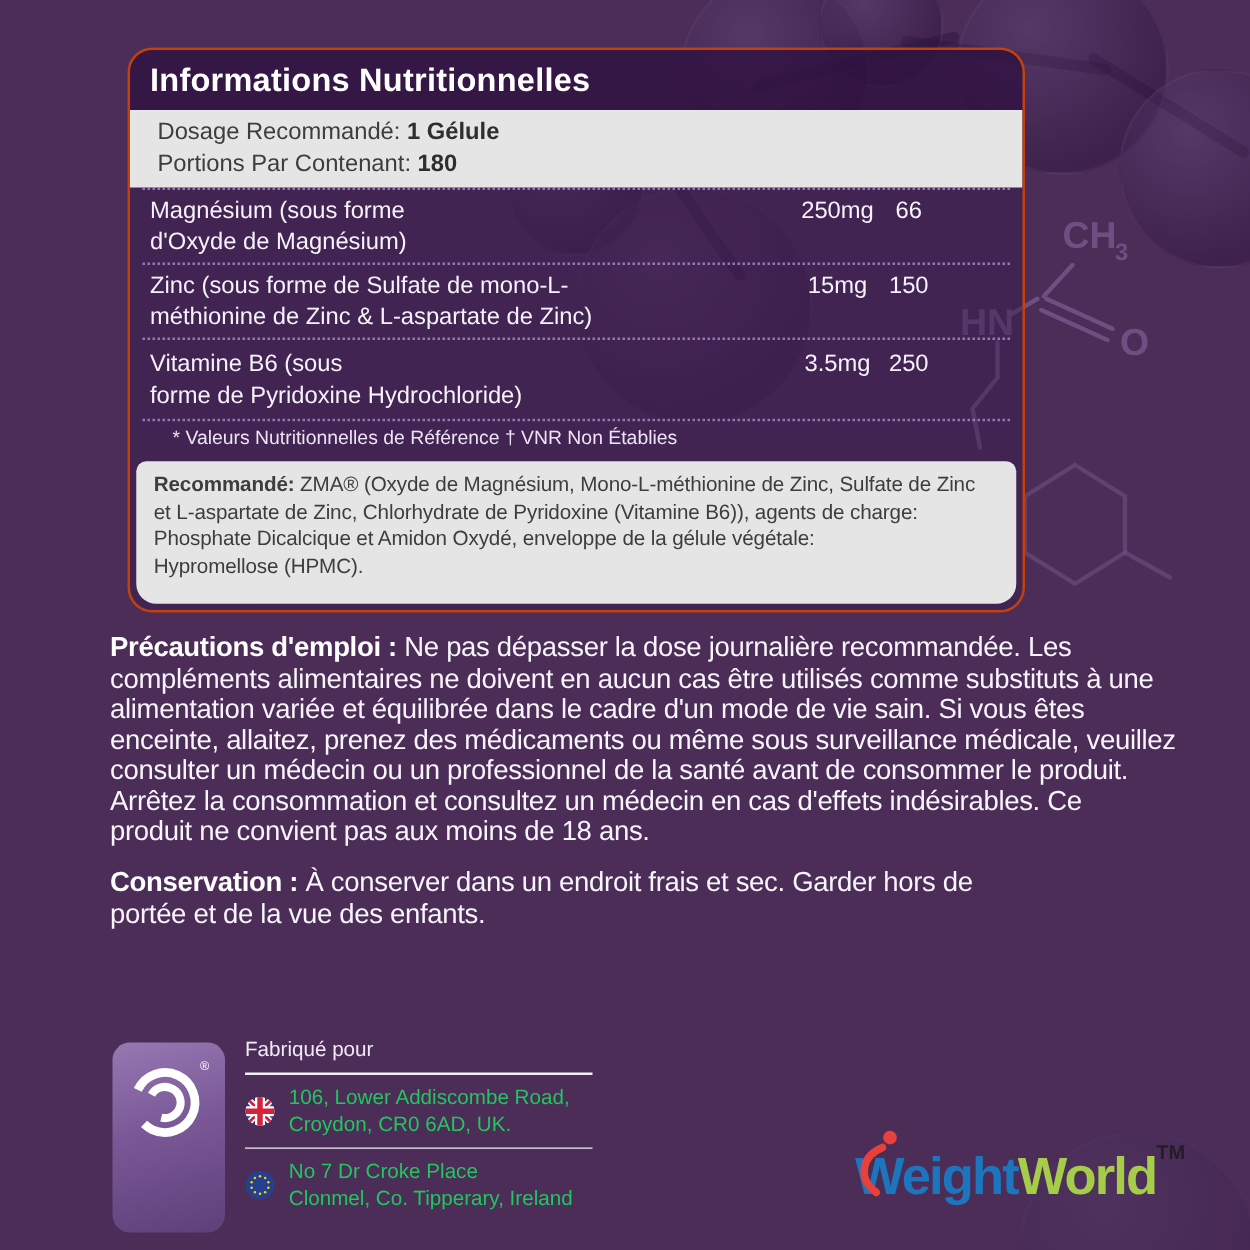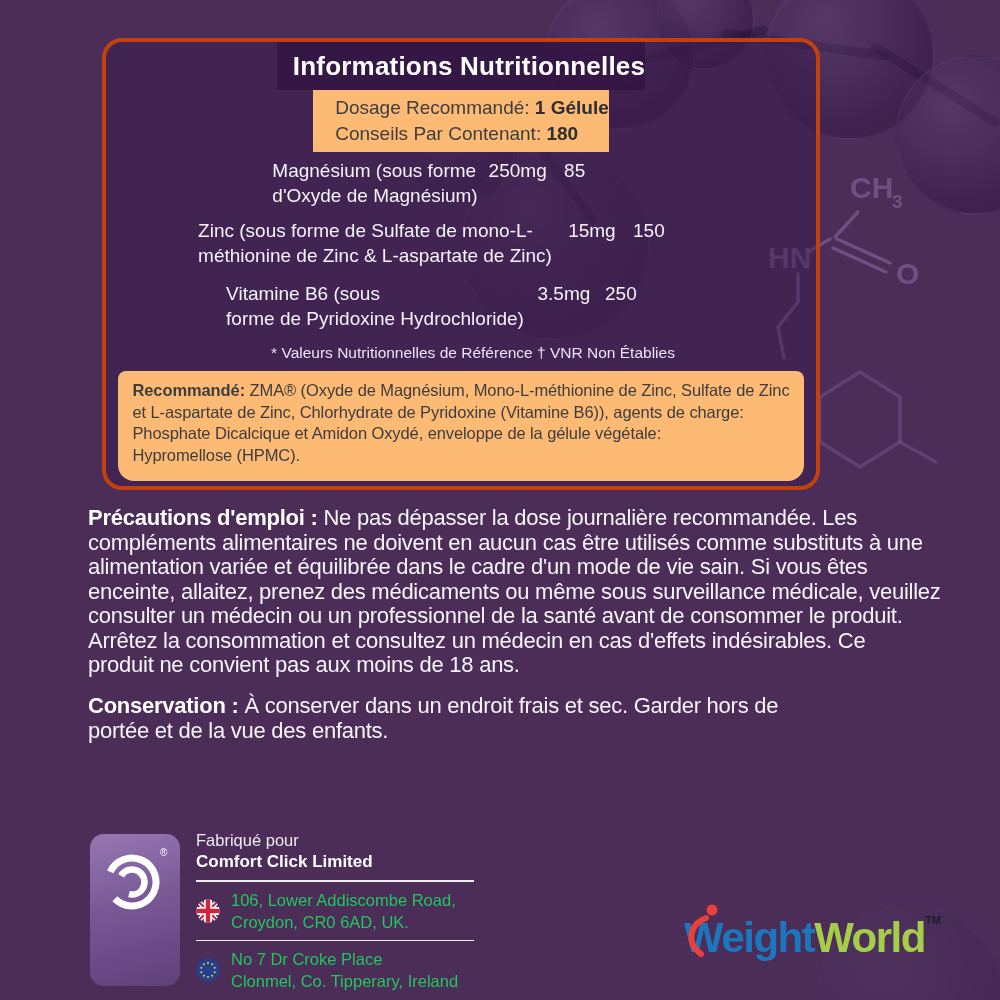--- a/index.html
+++ b/index.html
@@ -17,28 +17,28 @@
     position:absolute; border-radius:50%;
     background:radial-gradient(circle at 35% 30%, rgba(125,95,155,.55), rgba(42,18,58,.9) 72%);
     opacity:.42; border:2px solid rgba(175,145,215,.16);
   }
   .rod { position:absolute; height:9px; background:rgba(35,14,48,.35); border-radius:5px; }
   .chem { position:absolute; left:740px; top:140px; opacity:.55; }
   .chem text { fill:#8a6ba3; font-weight:bold; font-family:"Liberation Sans",sans-serif; }
   
   .card {
     position:absolute; left:102px; top:38px; width:718px; height:452px;
-    border:4px solid #c2410c; border-radius:20px; overflow:hidden;
+    border:2px solid #c2410c; border-radius:20px; overflow:hidden;
     background:rgba(56,25,74,.42);
-    display:flex; flex-direction:column;align-items:center;
+    display:flex; flex-direction:column;
   }
   .title-band { height:48px; background:rgba(44,12,60,.55); display:flex; align-items:center; }
   .title-band h1 { font-size:26px; font-weight:bold; color:#fff; padding-left:16px; letter-spacing:.2px; }
   .panel-white {
-    background:#fdba74; color:#3d3d3f;
+    background:#e5e5e5; color:#3d3d3f;
   }
   .dose-panel { padding:5px 0 5px 22px; }
   .dose-line { font-size:19px; line-height:26px; color:#3d3d3f; }
   .dose-line b { color:#2e2e30; }
   .thead { display:flex; align-items:center; padding:11px 52px 9px 16px; font-weight:bold; font-size:19px; color:#fff; }
   .thead .h-left { flex:1; }
   .thead sup { font-size:11px; }
   .dotted { border-top:2px dotted rgba(176,150,215,.75); margin:0 10px; }
   .trow { display:flex; align-items:flex-start; padding:4px 74px 4px 16px; }
   .trow .nm { flex:1; font-size:19px; line-height:25px; white-space:pre-line; }
@@ -70,21 +70,21 @@
   .company { font-size:17px; line-height:22px; font-weight:bold; color:#fff; }
   .sep { height:1.5px; background:rgba(255,255,255,.92); margin:7px 0; width:278px; }
   .addr { display:flex; align-items:center; gap:11px; }
   .addr .flag { flex:0 0 24px; height:24px; }
   .addr .lines { font-size:16.5px; line-height:22px; color:#22c55e; }
   
   .brand { position:absolute; left:684px; top:914px; height:64px; white-space:nowrap; }
   .brand .word { font-size:42px; font-weight:bold; letter-spacing:-1.5px; }
   .w-blue { color:#1c76bd; }
   .w-green { color:#a6cd4a; }
-  .brand sup { font-size:11px; color:#221d28; font-weight:bold; vertical-align:28px; letter-spacing:0; }
+  .brand sup { font-size:16px; color:#221d28; font-weight:bold; vertical-align:28px; letter-spacing:0; }
   .swoosh { position:absolute; left:-5px; top:-13px; }
 </style>
 </head>
 <body>
 
 <div class="decor">
   <div class="rod" style="left:600px; top:45px; width:170px; transform:rotate(-14deg);"></div>
   <div class="rod" style="left:720px; top:40px; width:170px; transform:rotate(8deg);"></div>
   <div class="rod" style="left:860px; top:80px; width:150px; transform:rotate(32deg);"></div>
   <div class="rod" style="left:500px; top:170px; width:120px; transform:rotate(55deg);"></div>
@@ -115,30 +115,30 @@
   </svg>
 </div>
 
 <div class="card">
   <div class="title-band">
     <h1>Informations Nutritionnelles</h1>
   </div>
 
   <div class="panel-white dose-panel">
     <div class="dose-line"><span>Dosage Recommandé: </span><b>1 Gélule</b></div>
-    <div class="dose-line"><span>Conseils Par Contenant: </span><b>180</b></div>
+    <div class="dose-line"><span>Portions Par Contenant: </span><b>180</b></div>
   </div>
 
   <div class="dotted"></div>
 
   <div class="trow">
     <div class="nm">Magnésium (sous forme
 d'Oxyde de Magnésium)</div>
     <div class="amt">250mg</div>
-    <div class="nrv">85</div>
+    <div class="nrv">66</div>
   </div>
   <div class="dotted"></div>
 
   <div class="trow">
     <div class="nm">Zinc (sous forme de Sulfate de mono-L-
 méthionine de Zinc &amp; L-aspartate de Zinc)</div>
     <div class="amt">15mg</div>
     <div class="nrv">150</div>
   </div>
   <div class="dotted"></div>
@@ -178,21 +178,20 @@
     <svg width="78" height="78" viewBox="0 0 78 78" style="margin-top:8px;">
       <g fill="none" stroke="#fff">
         <circle cx="36" cy="40" r="24" stroke-width="7" stroke-dasharray="121 30" transform="rotate(-155 36 40)"></circle>
         <circle cx="36" cy="40" r="12.5" stroke-width="6.5" stroke-dasharray="55 23.5" transform="rotate(-150 36 40)"></circle>
       </g>
       <text x="64" y="14" font-size="10" fill="#fff">®</text>
     </svg>
   </div>
   <div class="manu-info">
     <div class="made-for">Fabriqué pour</div>
-    <div class="company">Comfort Click Limited</div>
     <div class="sep"></div>
     <div class="addr">
       <svg class="flag" viewBox="0 0 24 24">
         <defs>
             <clipPath id="ukclip">
               <circle cx="12" cy="12" r="11.5"></circle>
             </clipPath>
           </defs>
         <g clip-path="url(#ukclip)">
           <rect width="24" height="24" fill="#2b3a86"></rect>

